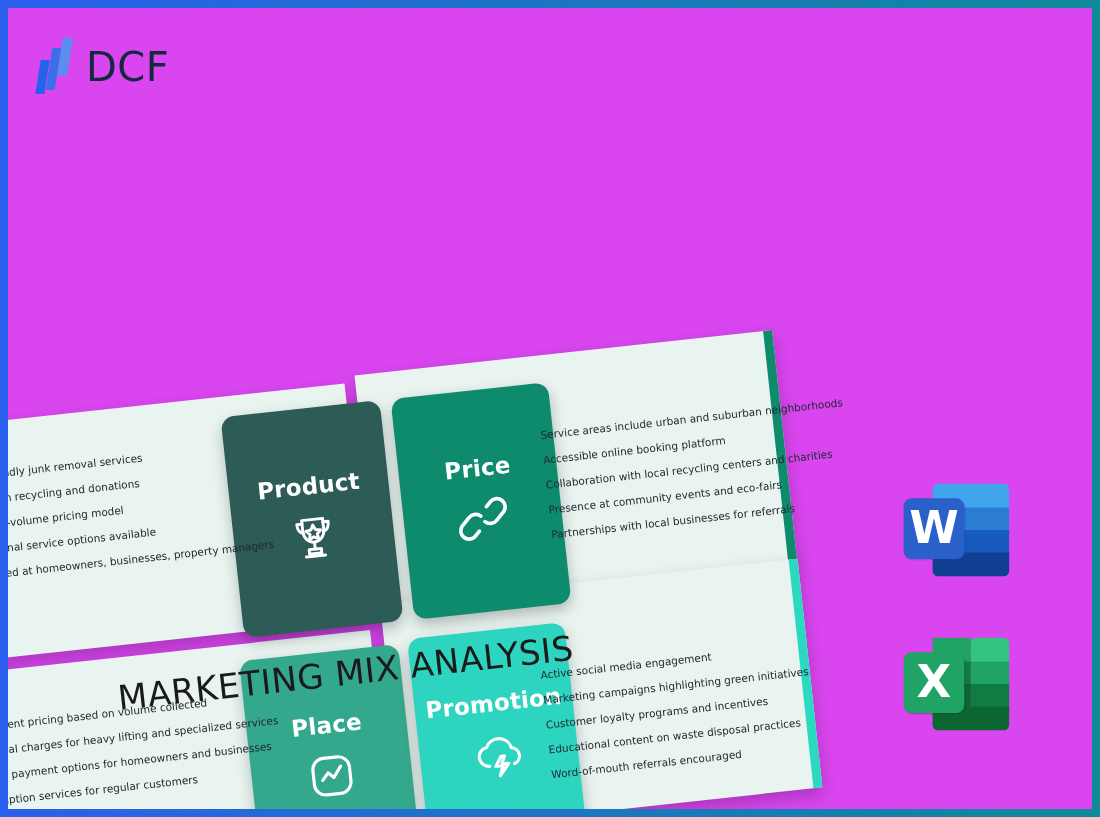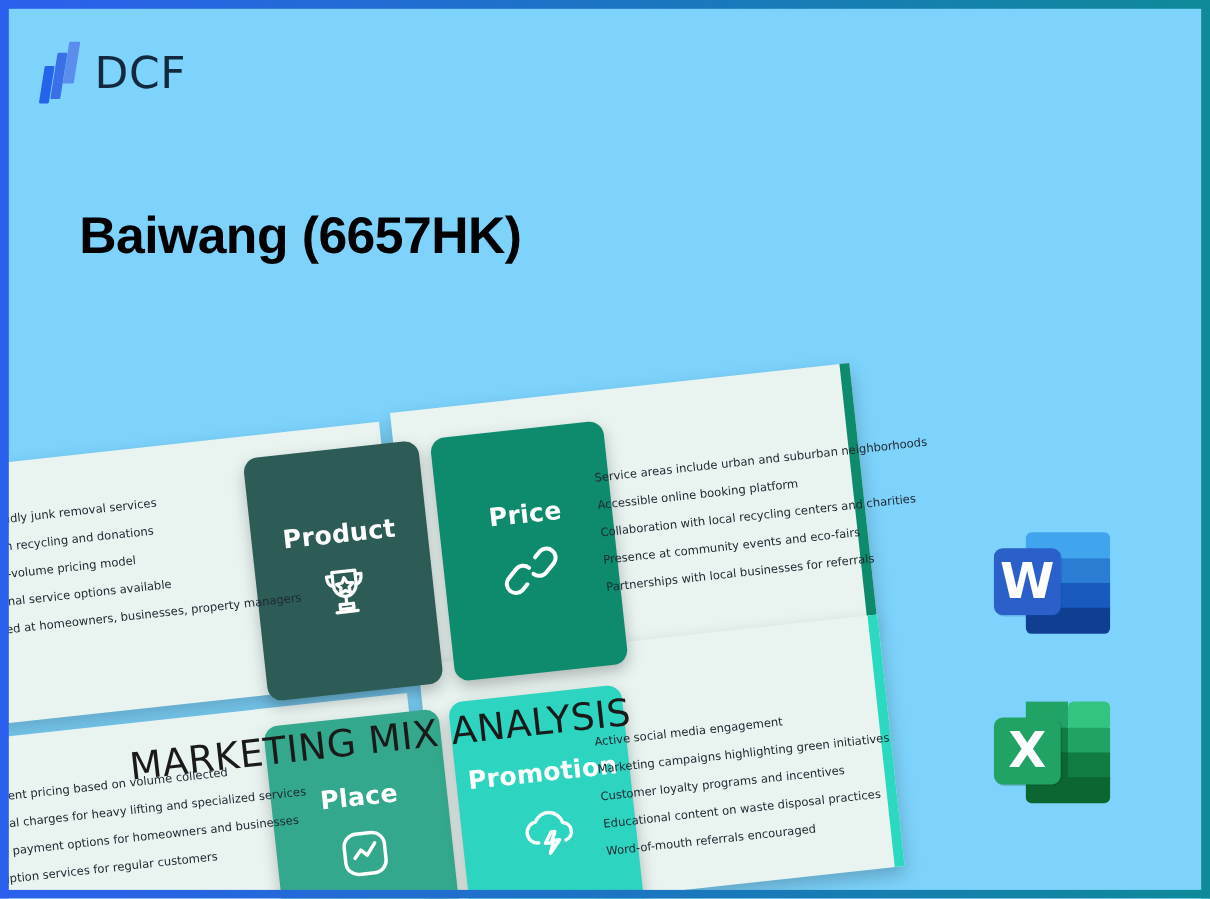--- a/index.html
+++ b/index.html
@@ -6,21 +6,21 @@
   * { box-sizing: border-box; margin: 0; padding: 0; }
   html, body {
     width: 1100px; height: 817px;
     background: #ffffff;
     font-family: "Liberation Sans", sans-serif;
     overflow: hidden;
   }
   #page {
     position: relative;
     width: 1100px; height: 817px;
-    background: #7dd3fc;
+    background: #d946ef;
     overflow: hidden;
   }
   
   .frame-edge { position: absolute; z-index: 60; pointer-events: none; }
   .frame-top    { left:0; top:0;    width:1100px; height:8px;  }
   .frame-bottom { left:0; bottom:0; width:1100px; height:8px;  }
   .frame-left   { left:0; top:0;    width:8px;    height:817px;}
   .frame-right  { right:0; top:0;   width:8px;    height:817px;}
 
   
@@ -178,21 +178,20 @@
 
   <div id="logo-block">
     <span class="logo-mark">
       <i class="bar-a"></i>
         <i class="bar-b"></i>
         <i class="bar-c"></i>
     </span>
     <span id="logo-text">DCF</span>
   </div>
 
-  <h1 id="page-title">Baiwang (6657HK)</h1>
 
   <div id="stage">
 
     <div class="quadrant q-topleft" style="background: rgb(233, 244, 241);"></div>
     <div class="quadrant q-topright" style="background: rgb(233, 244, 241);"></div>
     <div class="quadrant q-botleft" style="background: rgb(233, 244, 241);"></div>
     <div class="quadrant q-botright" style="background: rgb(233, 244, 241);"></div>
 
     <div class="card" id="card-product" style="background: rgb(45, 91, 85);">
       <div class="card-label">Product</div>

